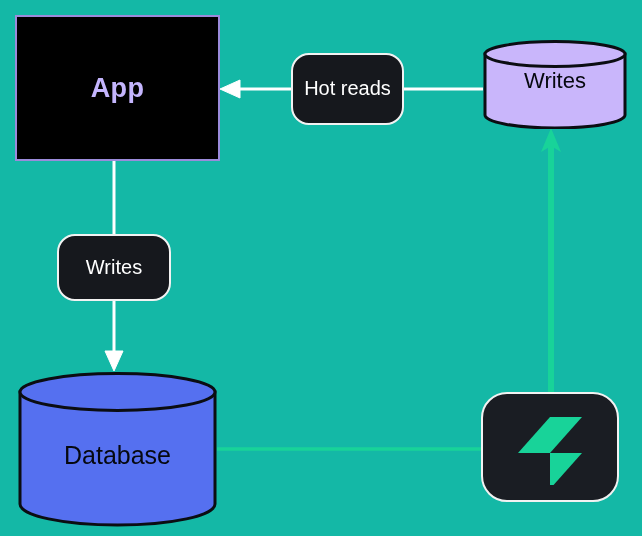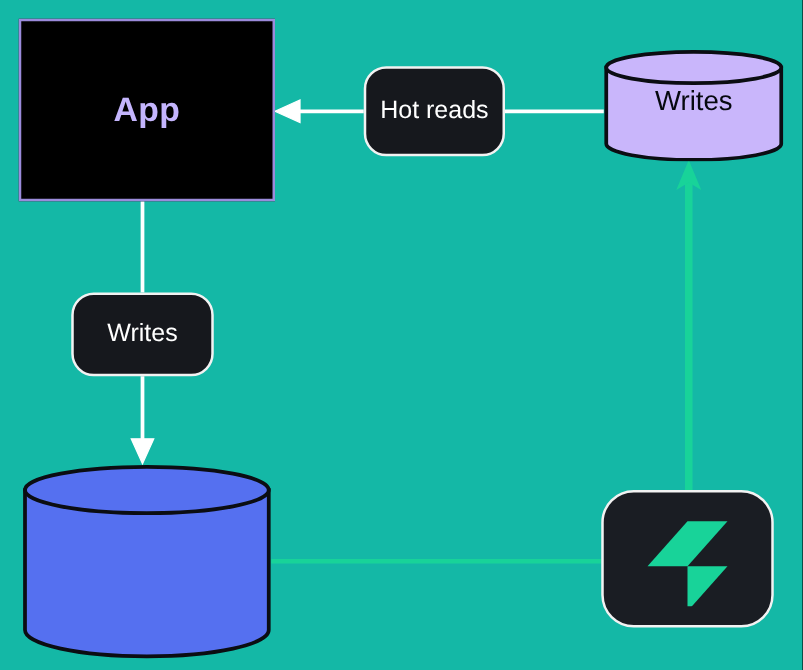--- a/index.html
+++ b/index.html
@@ -174,20 +174,21 @@
 
   <div class="node pill" id="node-writes">
     <span>Writes</span>
   </div>
 
   <div class="node cylinder" id="node-db">
     <svg width="199" height="156" viewBox="0 0 199 156">
       <path d="M2,20 L2,132 A97.5,21 0 0 0 197,132 L197,20 Z" fill="#5570f0" stroke="#0b0d12" stroke-width="3"></path>
       <ellipse cx="99.5" cy="20" rx="97.5" ry="18.5" fill="#5570f0" stroke="#0b0d12" stroke-width="3"></ellipse>
     </svg>
+    <div class="label">Database</div>
   </div>
 
   <div class="node" id="node-logo">
     <svg width="76" height="76" viewBox="0 0 76 76">
       <polygon points="38,8 70,8 38,44 6,44" fill="#18d399"></polygon>
       <polygon points="38,44 70,44 38,80" fill="#18d399"></polygon>
     </svg>
   </div>
 
 </div>

